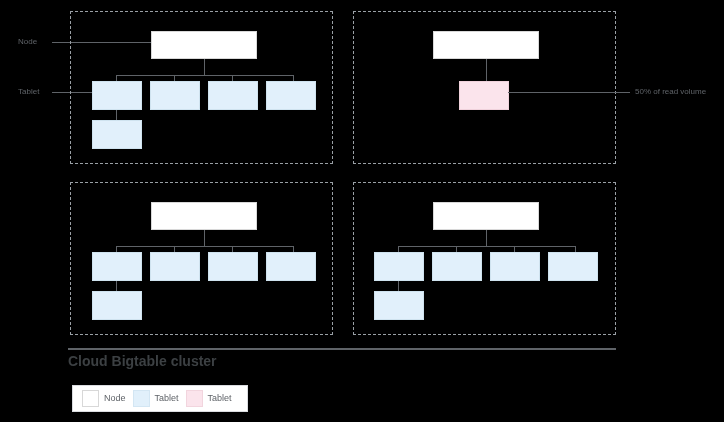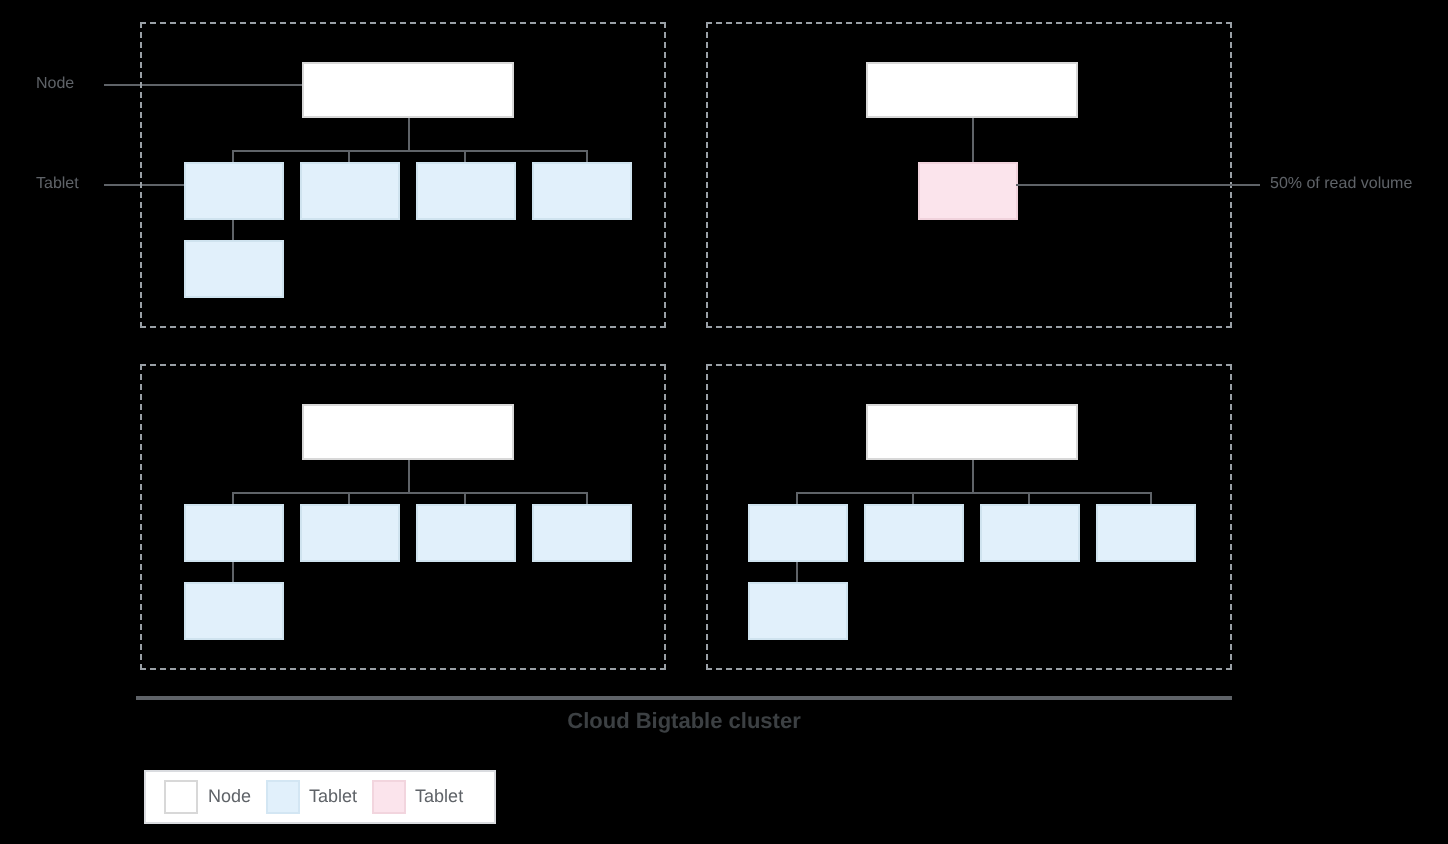--- a/index.html
+++ b/index.html
@@ -62,25 +62,24 @@
     height: 1px;
     background: #5f6368;
   }
   .cluster-rule {
     position: absolute;
     height: 2px;
     background: #5f6368;
   }
   .cluster-caption {
     position: absolute;
-    font-size: 11px;
+    font-size: 14px;
     line-height: 12px;
     color: #3c4043;
     font-weight: bold;
-    text-align: center;
     white-space: nowrap;
   }
   .legend {
     position: absolute;
     border: 1px solid #dadce0;
     background: #ffffff;
     box-sizing: border-box;
     display: flex;
     align-items: center;
     gap: 7px;

